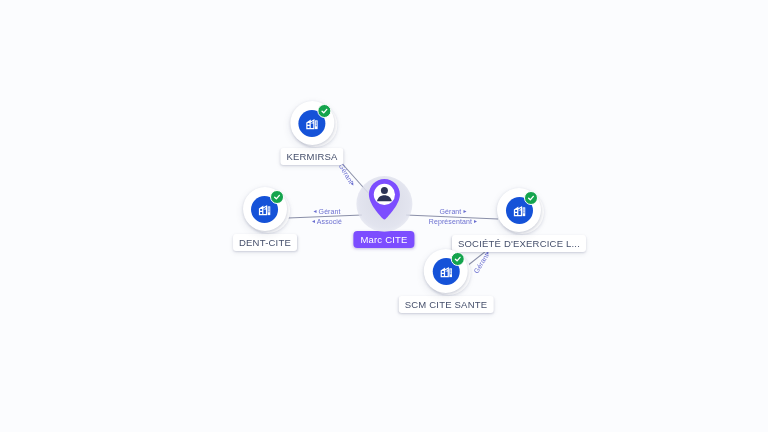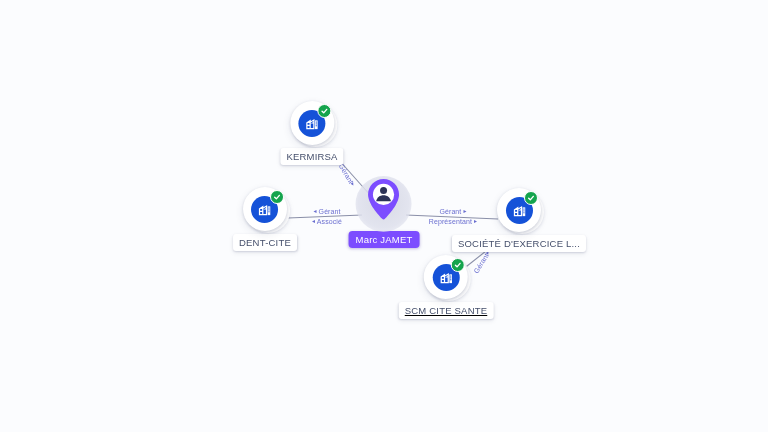--- a/index.html
+++ b/index.html
@@ -257,21 +257,21 @@
       </div>
       <div class="verified-badge">
         <svg width="8" height="8" viewBox="0 0 24 24">
           <path fill="none" stroke="#ffffff" stroke-width="4" stroke-linecap="round" stroke-linejoin="round" d="M5 12.5 L10 17.5 L19 7"></path>
         </svg>
       </div>
     </div>
     <div class="node-label">SOCIÉTÉ D'EXERCICE L...</div>
   </div>
 
-  <div class="node" style="left:446px; top:287px;text-decoration:underline;">
+  <div class="node" style="left:446px; top:281px;">
     <div class="company-disc">
       <div class="icon-circle">
         <svg width="15" height="15" viewBox="0 0 24 24">
           <path fill="#ffffff" d="M3 21V10.2L10.2 5.4V8.4L16.2 4.6V21H3zm2-2h3.2v-3H5v3zm0-5h3.2v-3H5v3zm5.2 5h4V7.9l-4 2.6V19zm0-7h4V9.6l-4 2.4V12z"></path>
           <rect x="17" y="7" width="4.2" height="14" fill="#ffffff"></rect>
           <rect x="18" y="9" width="2.2" height="1.4" fill="#1552d8"></rect>
           <rect x="18" y="12" width="2.2" height="1.4" fill="#1552d8"></rect>
           <rect x="18" y="15" width="2.2" height="1.4" fill="#1552d8"></rect>
         </svg>
       </div>
@@ -288,16 +288,16 @@
     <div class="person-halo">
       <div class="pin">
         <svg width="36" height="44" viewBox="0 0 36 44">
           <path d="M18 2 C 9.4 2 2.5 8.9 2.5 17.5 C 2.5 26.8 13.2 38.4 16.6 41.8 C 17.4 42.6 18.6 42.6 19.4 41.8 C 22.8 38.4 33.5 26.8 33.5 17.5 C 33.5 8.9 26.6 2 18 2 Z" fill="#7c4dff"></path>
           <circle cx="18" cy="17.4" r="10.6" fill="#ffffff"></circle>
           <circle cx="18" cy="13.6" r="3.5" fill="#2b3356"></circle>
           <path d="M10.6 24.2 C 11.4 20.2 14.4 18.2 18 18.2 C 21.6 18.2 24.6 20.2 25.4 24.2 Z" fill="#2b3356"></path>
         </svg>
       </div>
     </div>
-    <div class="person-label">Marc JAMET</div>
+    <div class="person-label">Marc CITE</div>
   </div>
 
 </div>
 
 </body></html>

